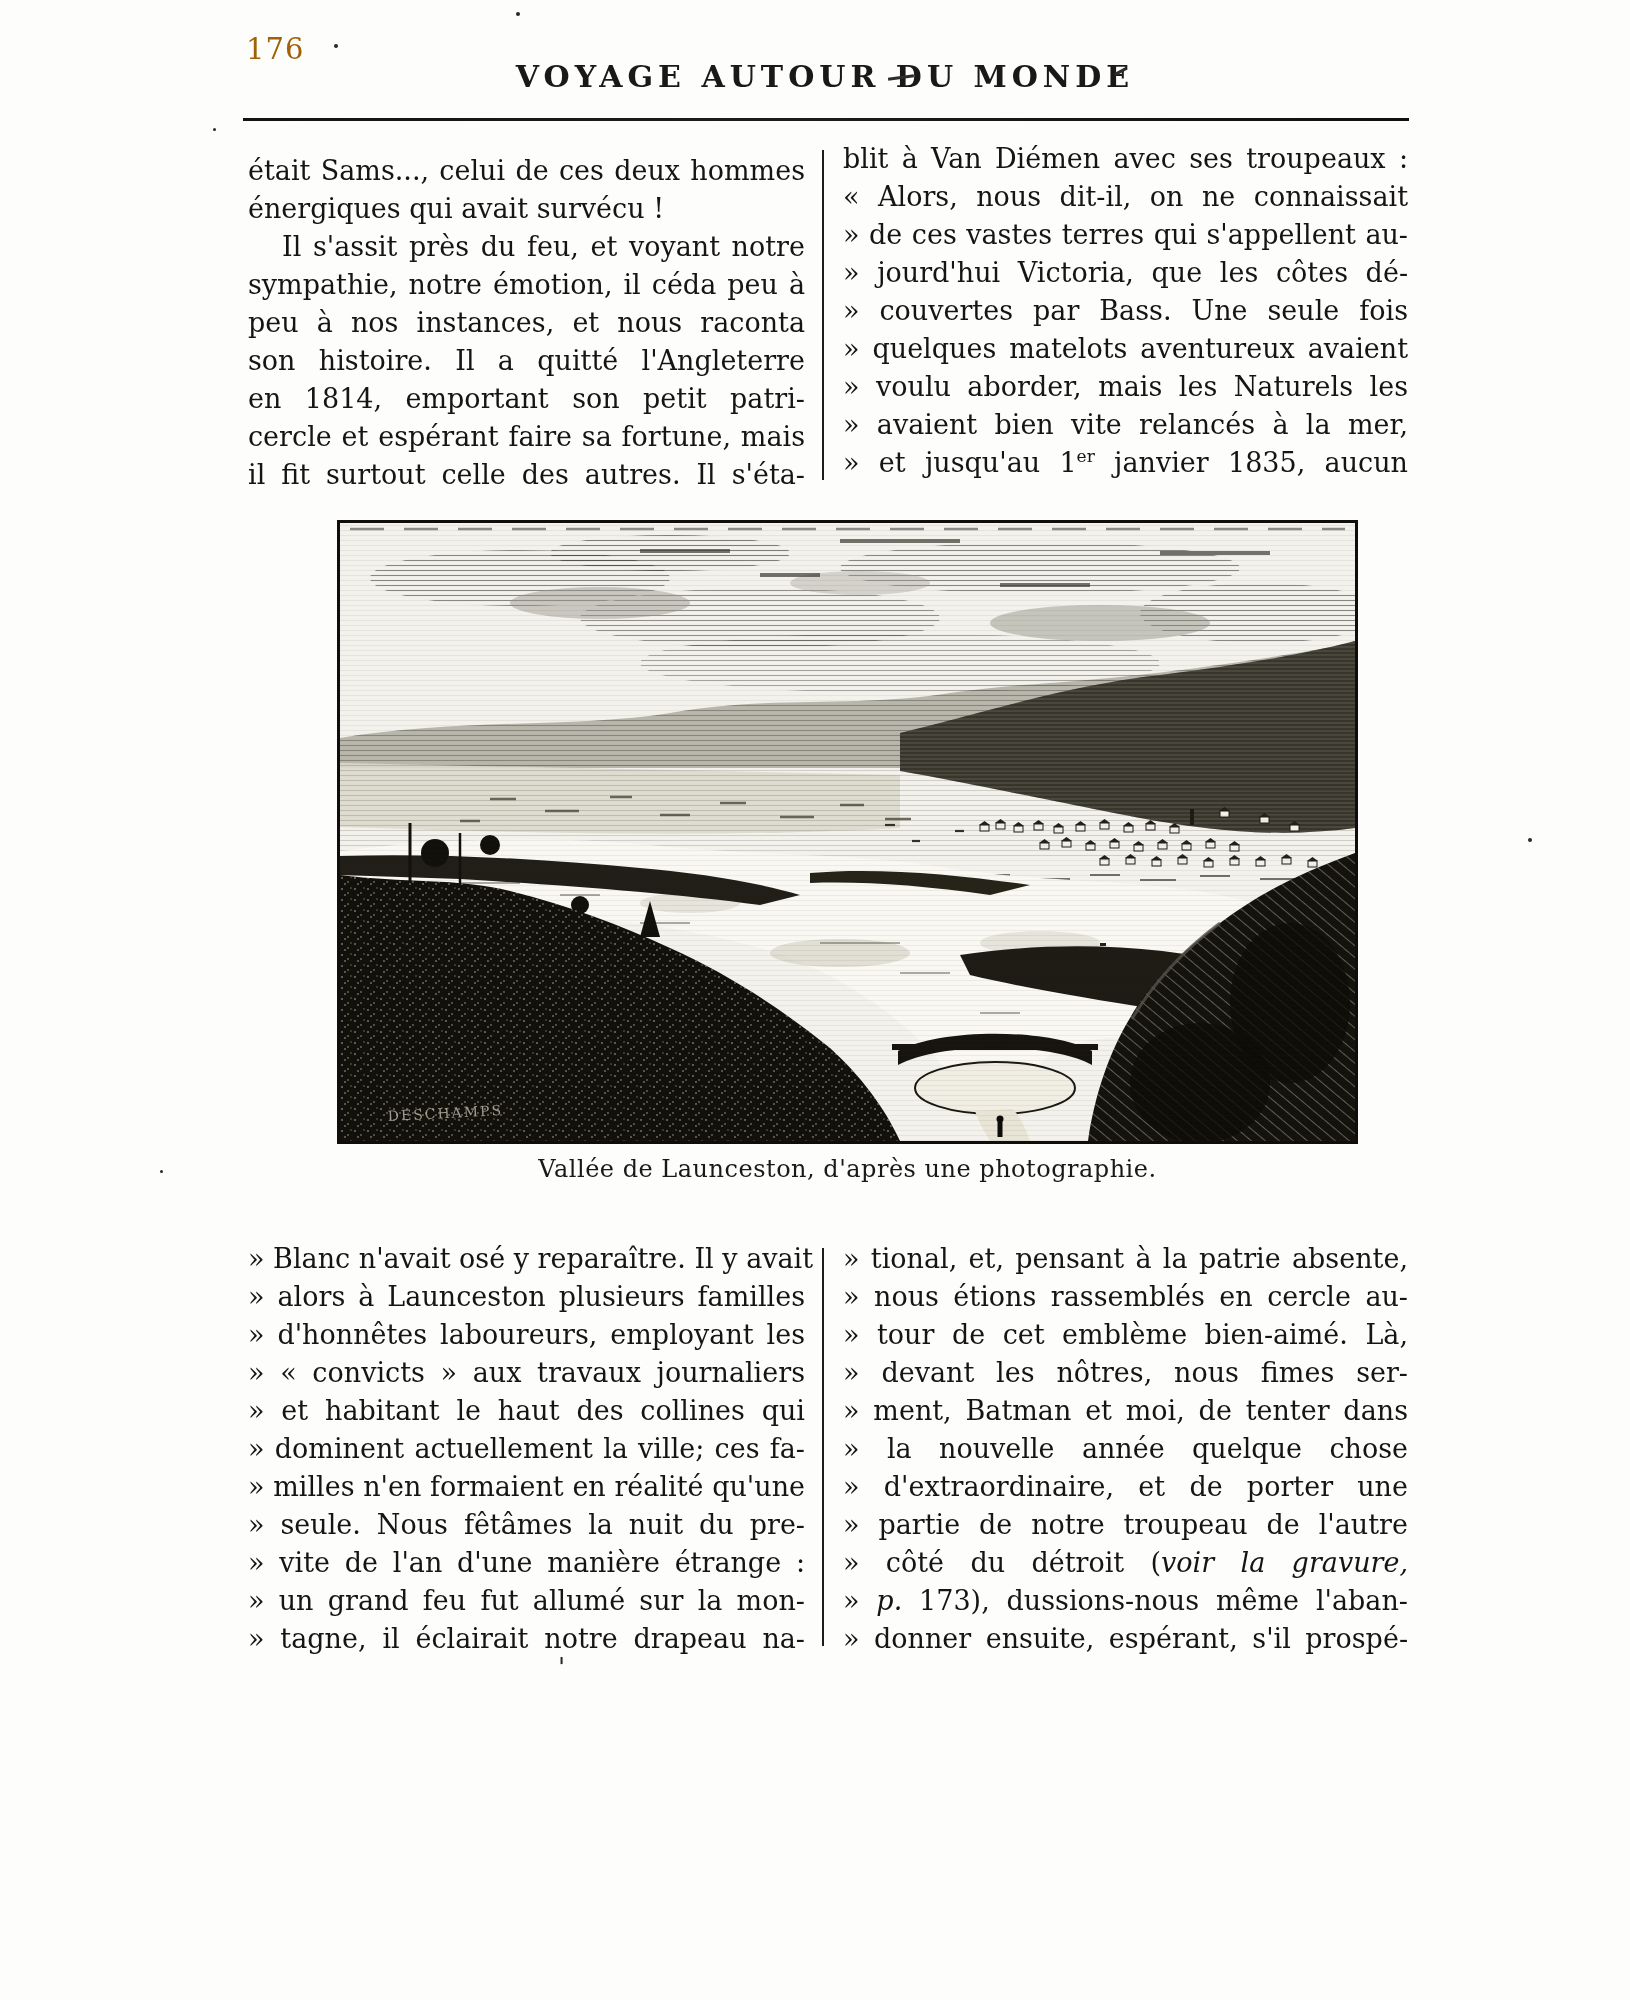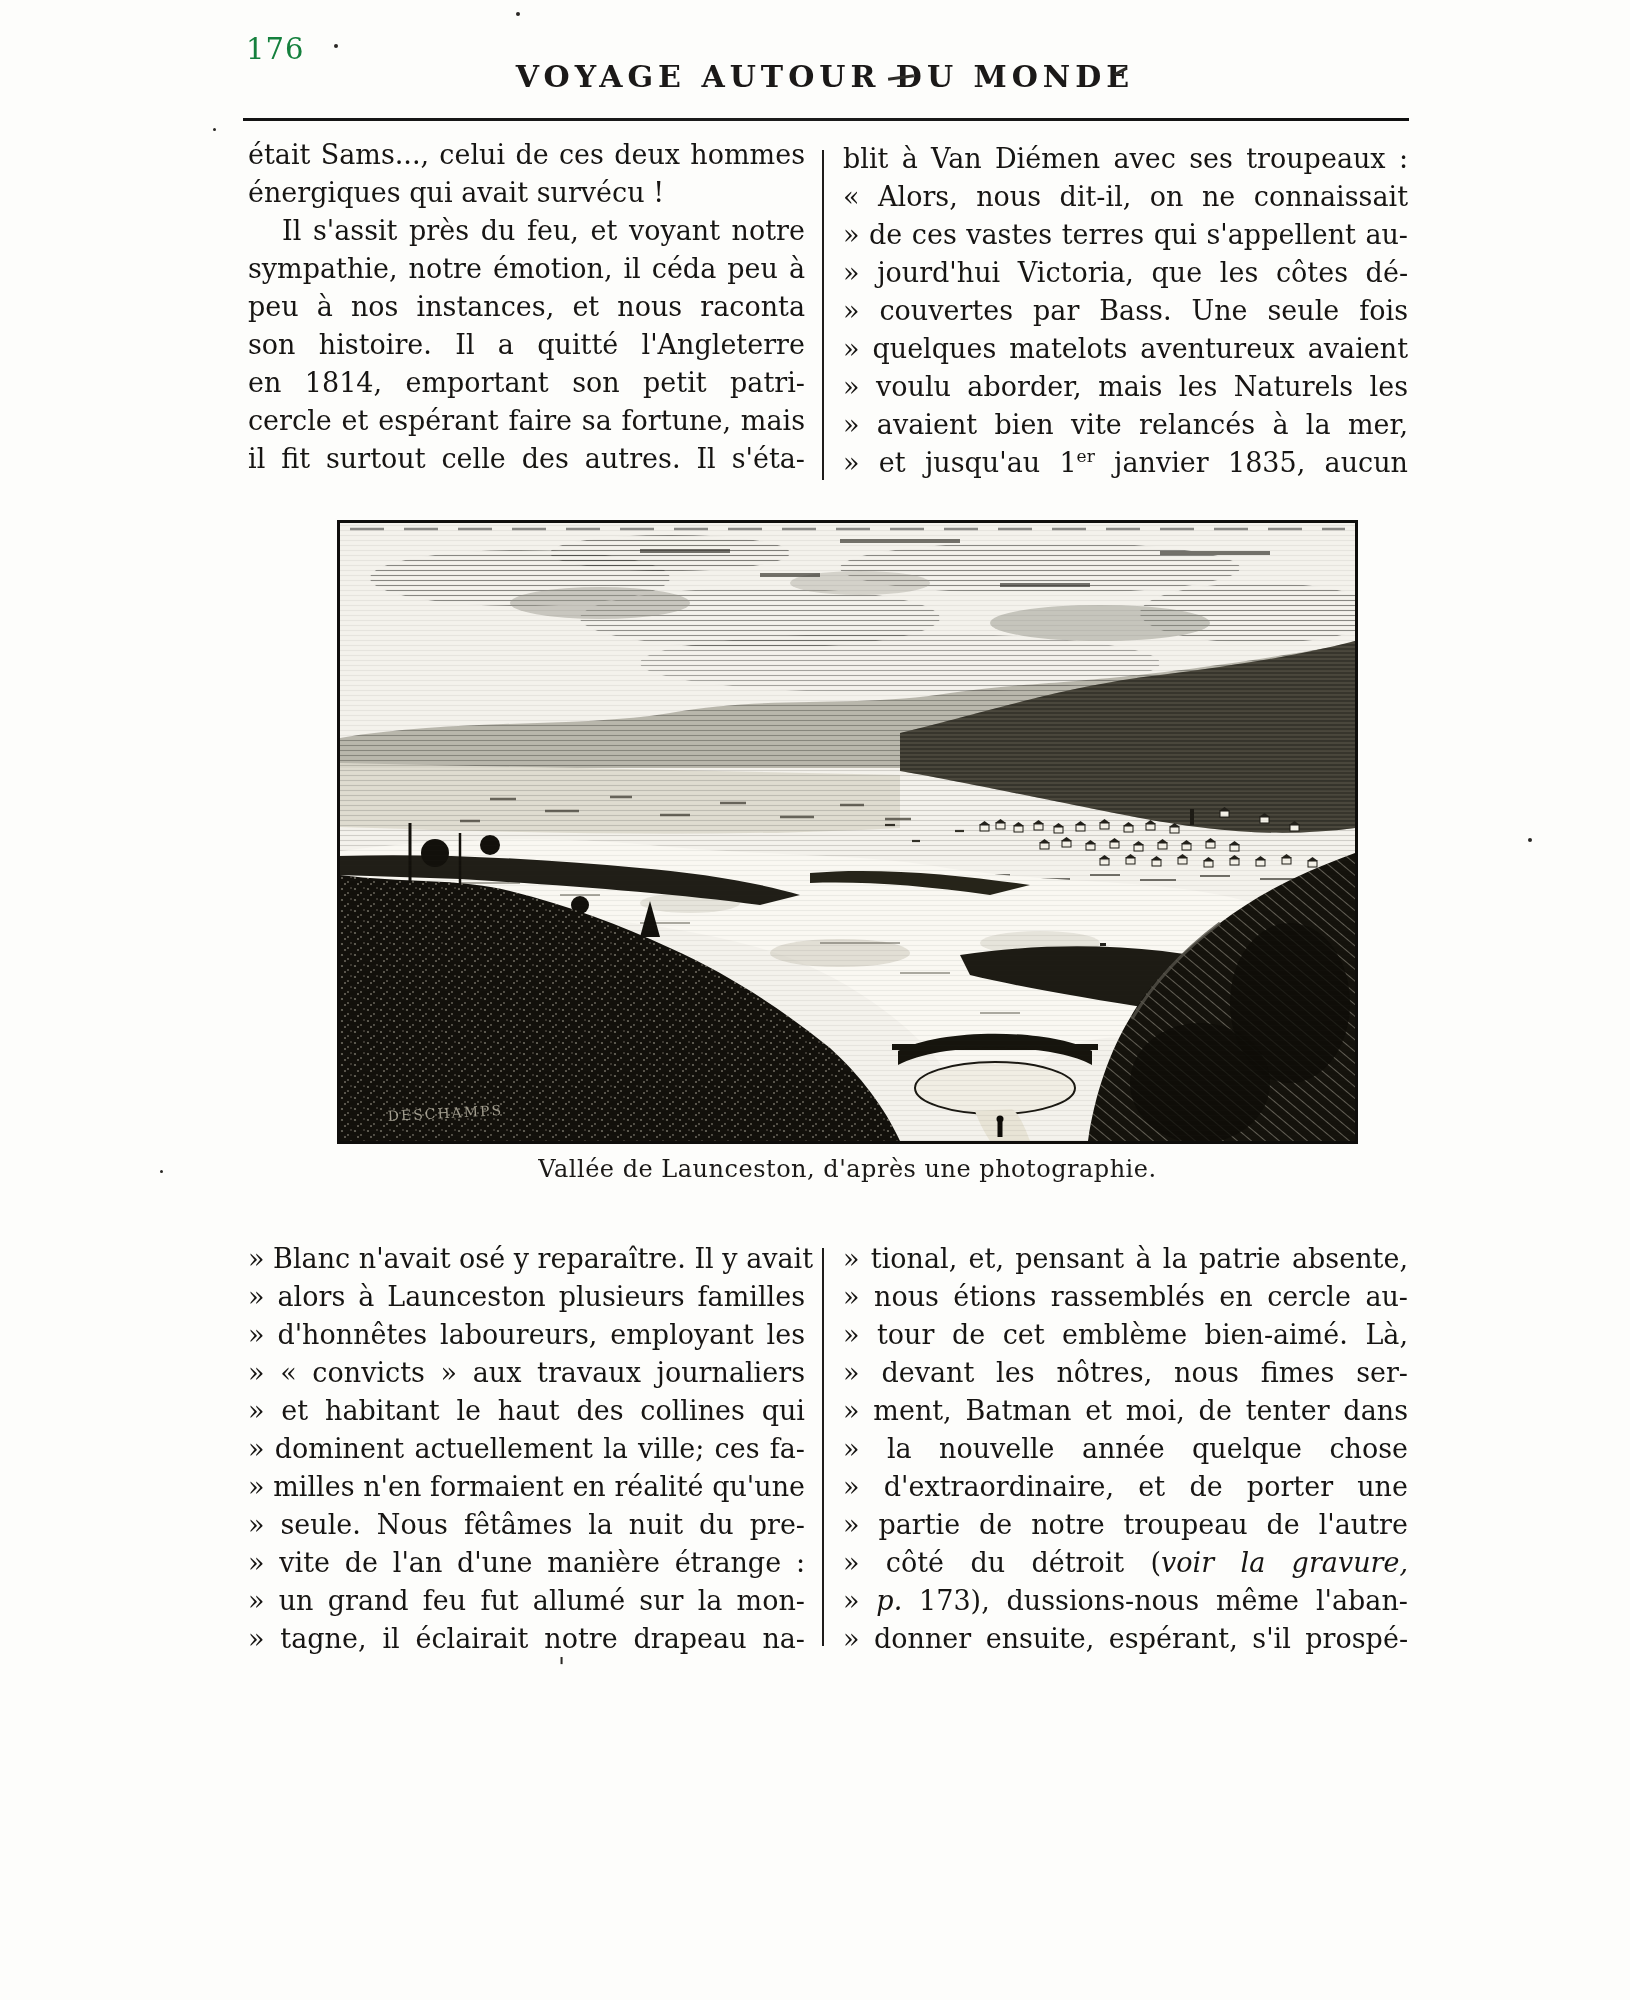--- a/index.html
+++ b/index.html
@@ -7,34 +7,34 @@
     position:relative;
     width:1630px;height:2000px;
     background:#fdfdfb;
     font-family:"DejaVu Serif","Liberation Serif",serif;
     color:#181614;
     overflow:hidden;
   }
   
   .pagenum{
     position:absolute;left:246px;top:32px;
-    font-size:29px;letter-spacing:1px;color:#15803d;
+    font-size:29px;letter-spacing:1px;color:#a16207;
   }
   .running-title{
     position:absolute;left:240px;top:30px;width:1170px;
     text-align:center;font-size:30px;font-weight:bold;
     letter-spacing:5px;color:#1b1918;margin-top:29px;
   }
   .hrule{
     position:absolute;left:243px;top:118px;width:1166px;height:3px;
     background:linear-gradient(to right,#141414 0%,#1d1d1d 45%,#101010 100%);
   }
   
   .col{position:absolute;}
-  .col-tl{left:248px;top:136px;width:557px;}
+  .col-tl{left:248px;top:152px;width:557px;}
   .col-tr{left:843px;top:140px;width:565px;}
   .col-bl{left:248px;top:1240px;width:557px;}
   .col-br{left:843px;top:1240px;width:565px;}
   .line{
     height:38px;line-height:38px;font-size:27px;
     text-align:justify;text-align-last:justify;
     white-space:nowrap;overflow:visible;color:#171513;
   }
   .line.noj{text-align:left;text-align-last:left;}
   .line.ind{padding-left:34px;}

